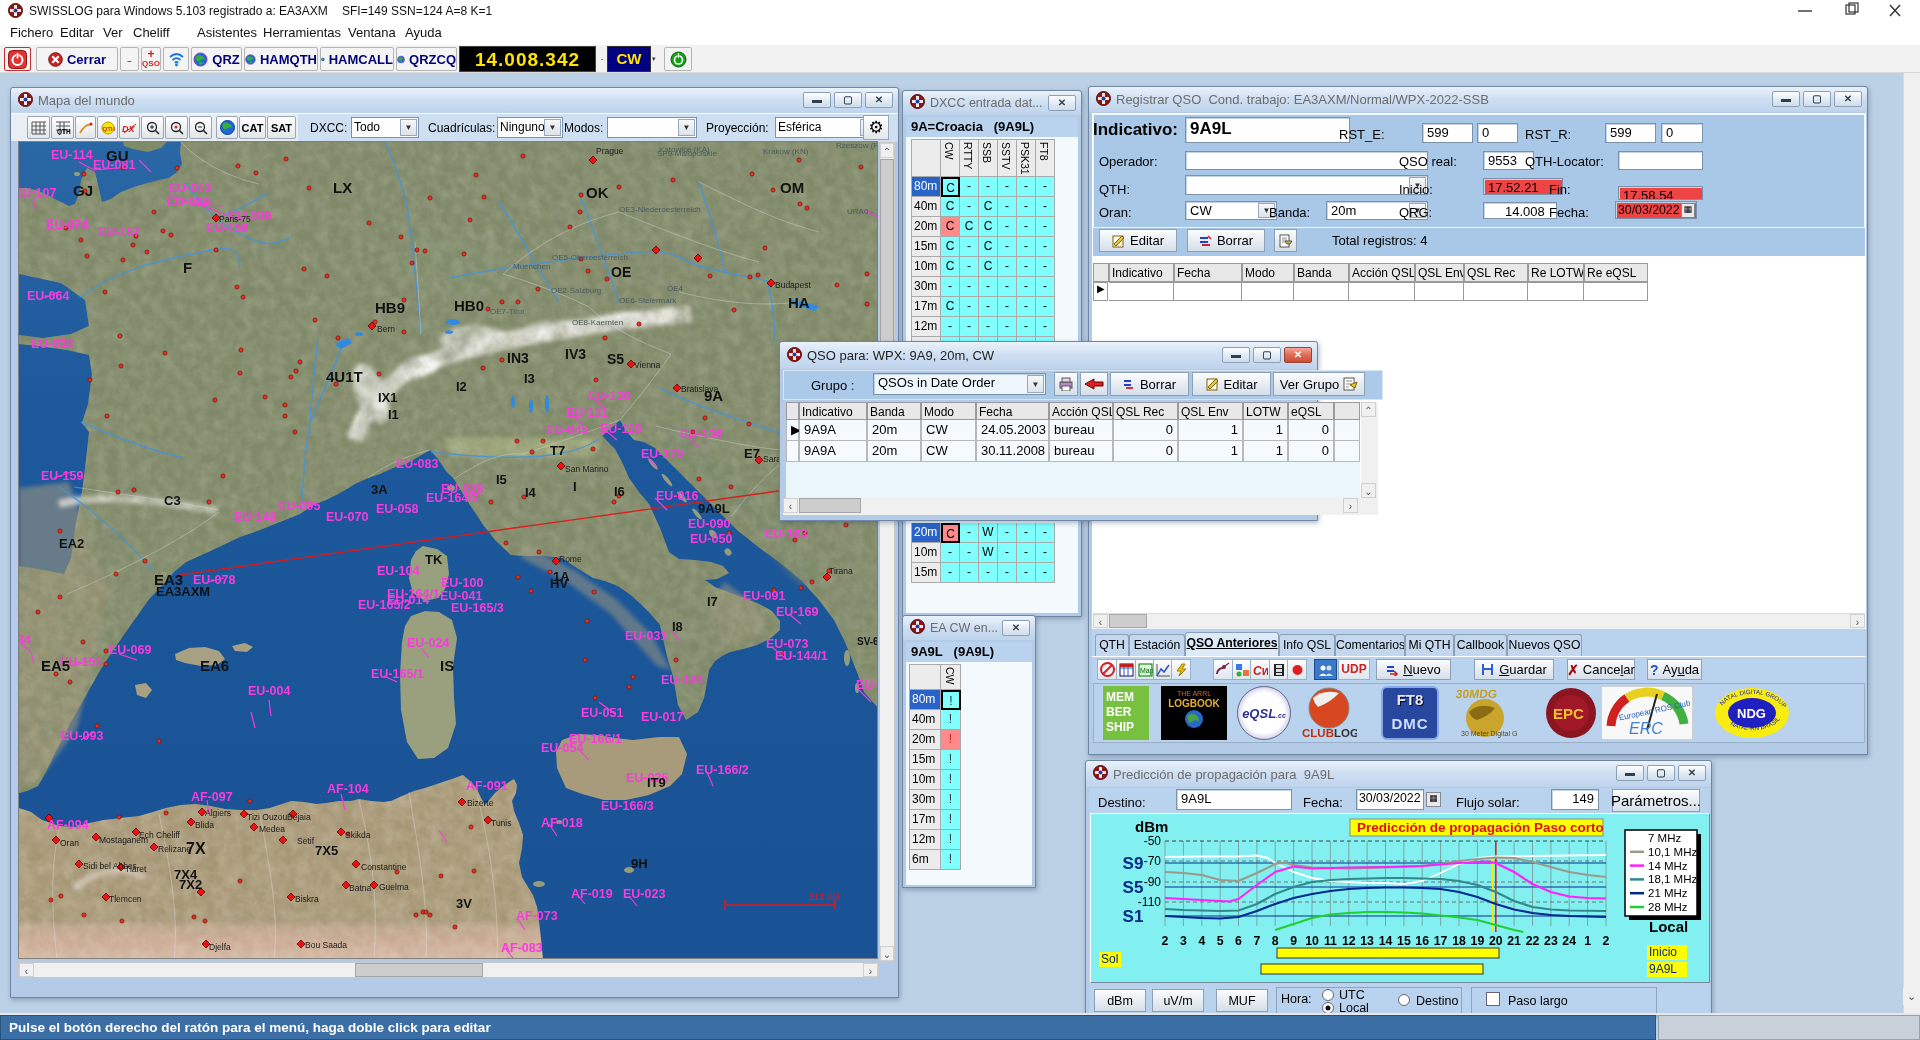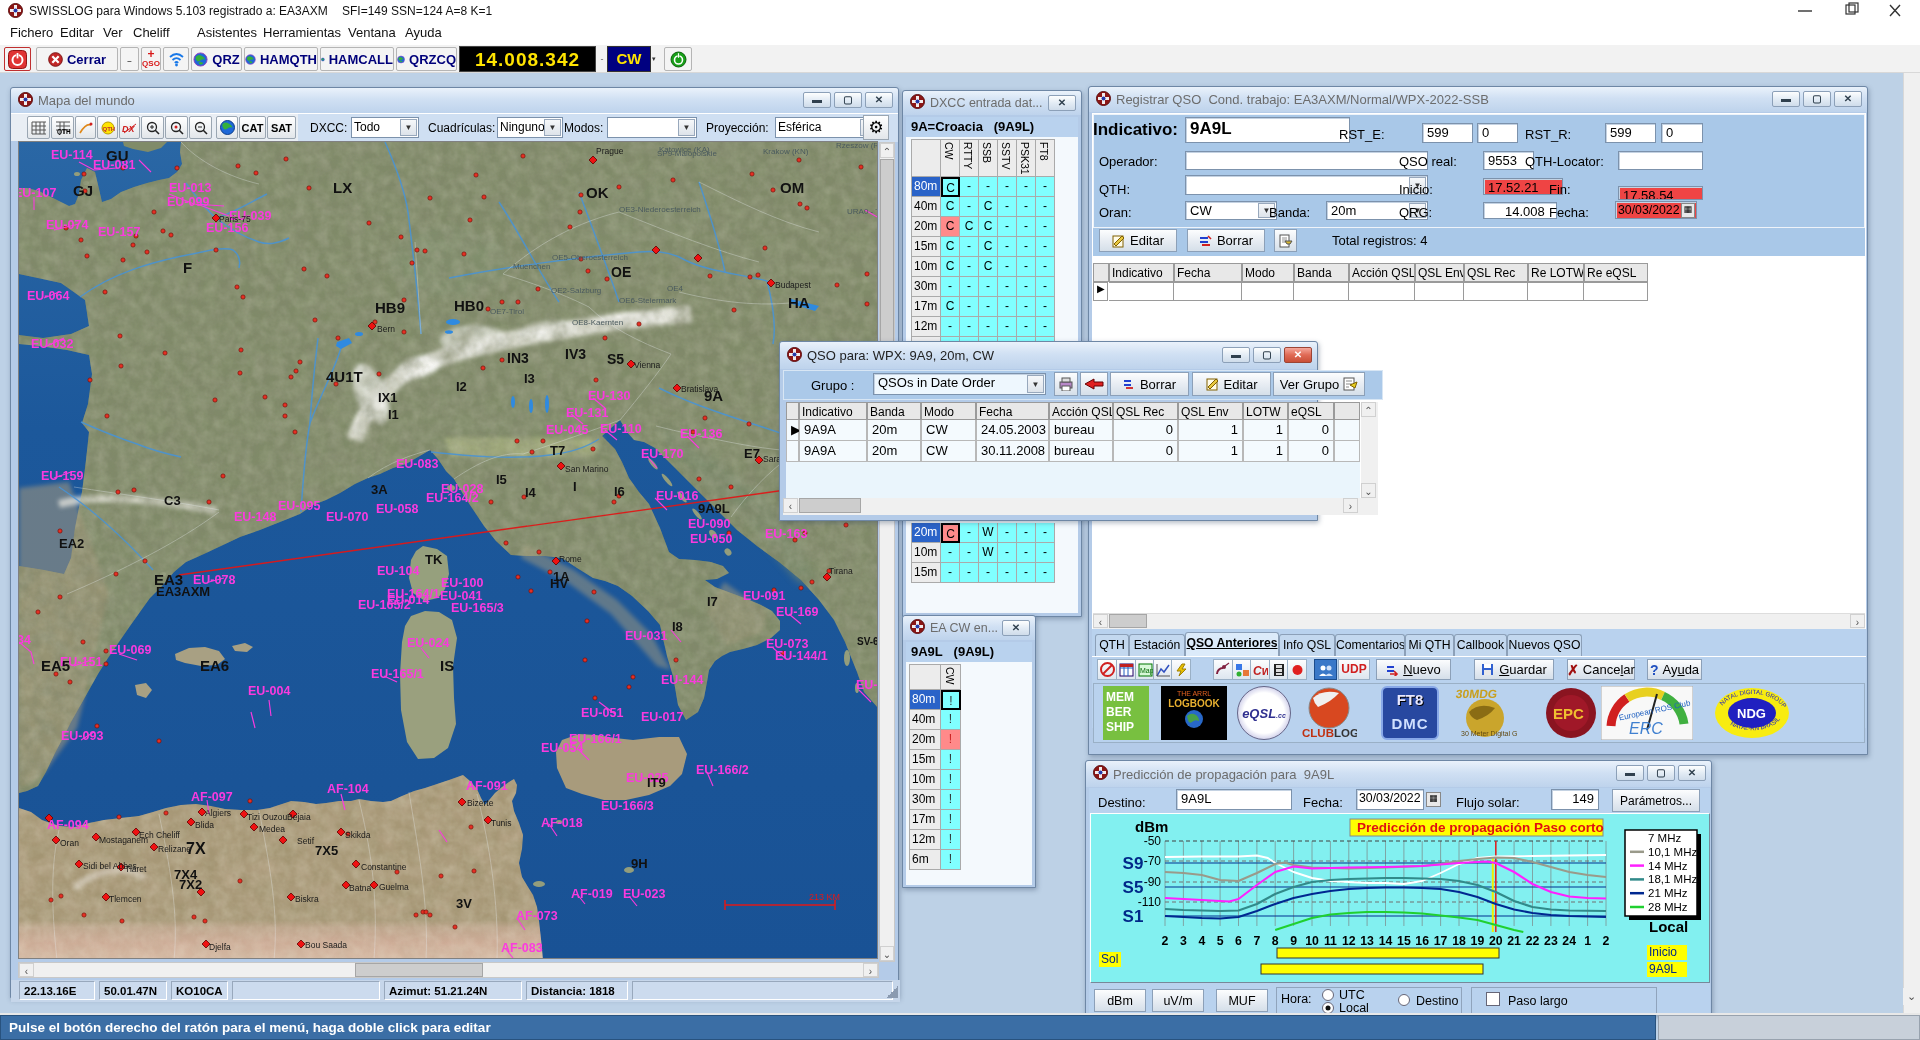--- a/index.html
+++ b/index.html
@@ -766,30 +766,20 @@
 <div class="abs sb" style="left:868px;top:54px;width:16px;height:820px;border:1px solid #c8c8c8">
       <div class="sbarrow" style="left:0;top:0;width:14px;height:15px">⌃</div>
       <div class="sbarrow" style="left:0;bottom:0;width:14px;height:15px">⌄</div>
       <div class="sbthumb" style="left:0;top:16px;width:14px;height:216px"></div>
     </div>
 <div class="abs sb" style="left:7px;top:874px;width:861px;height:16px;border:1px solid #c8c8c8">
       <div class="sbarrow" style="left:0;top:0;width:15px;height:14px">‹</div>
       <div class="sbarrow" style="right:0;top:0;width:15px;height:14px">›</div>
       <div class="sbthumb" style="left:336px;top:0;width:128px;height:14px"></div>
     </div>
-<div class="abs" style="left:0;top:892px;width:889px;height:22px;background:#c6d6ea">
-<div class="abs" style="left:8px;top:1px;width:76px;height:19px;background:#ccdbee;border:1px solid #98a8bc;border-right-color:#fff;border-bottom-color:#fff;font-size:11.5px;font-weight:bold;padding:3px 4px;color:#000;white-space:nowrap;overflow:hidden">22.13.16E</div>
-<div class="abs" style="left:88px;top:1px;width:68px;height:19px;background:#ccdbee;border:1px solid #98a8bc;border-right-color:#fff;border-bottom-color:#fff;font-size:11.5px;font-weight:bold;padding:3px 4px;color:#000;white-space:nowrap;overflow:hidden">50.01.47N</div>
-<div class="abs" style="left:160px;top:1px;width:57px;height:19px;background:#ccdbee;border:1px solid #98a8bc;border-right-color:#fff;border-bottom-color:#fff;font-size:11.5px;font-weight:bold;padding:3px 4px;color:#000;white-space:nowrap;overflow:hidden">KO10CA</div>
-<div class="abs" style="left:221px;top:1px;width:148px;height:19px;background:#ccdbee;border:1px solid #98a8bc;border-right-color:#fff;border-bottom-color:#fff;font-size:11.5px;font-weight:bold;padding:3px 4px;color:#000;white-space:nowrap;overflow:hidden"></div>
-<div class="abs" style="left:373px;top:1px;width:138px;height:19px;background:#ccdbee;border:1px solid #98a8bc;border-right-color:#fff;border-bottom-color:#fff;font-size:11.5px;font-weight:bold;padding:3px 4px;color:#000;white-space:nowrap;overflow:hidden">Azimut: 51.21.24N</div>
-<div class="abs" style="left:515px;top:1px;width:102px;height:19px;background:#ccdbee;border:1px solid #98a8bc;border-right-color:#fff;border-bottom-color:#fff;font-size:11.5px;font-weight:bold;padding:3px 4px;color:#000;white-space:nowrap;overflow:hidden">Distancia: 1818</div>
-<div class="abs" style="left:621px;top:1px;width:261px;height:19px;background:#ccdbee;border:1px solid #98a8bc;border-right-color:#fff;border-bottom-color:#fff;font-size:11.5px;font-weight:bold;padding:3px 4px;color:#000;white-space:nowrap;overflow:hidden"></div>
-<div class="abs" style="right:2px;top:6px;width:12px;height:12px;background:linear-gradient(135deg,transparent 50%,#8a9ab0 50%)"></div>
-</div>
 </div>
 <div class="win" style="left:902px;top:90px;width:180px;height:527px">
 <div class="wtitle" style="height:24px">
       <span class="ico"><svg width="15" height="15" viewBox="0 0 15 15">
           <circle cx="7.5" cy="7.5" r="7" fill="#8c1616" stroke="#5d0f0f"></circle>
           <rect x="6" y="2" width="3" height="11" fill="#f2ecec"></rect>
           <rect x="2" y="6" width="11" height="3" fill="#f2ecec"></rect>
           <circle cx="7.5" cy="7.5" r="2" fill="#2438a8"></circle>
         </svg></span>
       <span style="font-size:12.5px">DXCC entrada dat...</span>
@@ -1192,21 +1182,21 @@
         <div class="wbtn">✕</div>
       </div></div>
 <div class="abs" style="left:3px;top:27px;width:621px;height:225px;background:#b9d2ee"></div>
 <div class="flabel" style="left:12px;top:34px">Destino:</div>
 <div class="ffield" style="left:90px;top:28px;width:116px;height:21px">9A9L</div>
 <div class="flabel" style="left:217px;top:34px">Fecha:</div>
 <div class="ffield" style="left:270px;top:28px;width:68px;height:21px;font-size:12.3px;padding:1px 2px">30/03/2022</div>
 <div class="abs" style="left:340px;top:31px;width:15px;height:15px;background:#e8e8e8;border:1px solid #888;font-size:9px;text-align:center">▦</div>
 <div class="flabel" style="left:370px;top:34px">Flujo solar:</div>
 <div class="ffield" style="left:465px;top:28px;width:48px;height:21px;text-align:right">149</div>
-<div class="btn3d" style="left:526px;top:28px;width:88px;height:23px;font-size:12px">Parámetros...</div>
+<div class="btn3d" style="left:526px;top:28px;width:88px;height:23px;font-size:15px">Parámetros...</div>
 <div class="abs" style="left:4px;top:52px;width:620px;height:170px;border:1px solid #fff;border-right-color:#789;border-bottom-color:#789">
       <svg width="618" height="168" style="position:absolute;left:0;top:0" xmlns="http://www.w3.org/2000/svg">
         <rect x="0" y="0" width="618" height="168" fill="#82f0f0"></rect>
         <text x="44" y="18" font-size="15" font-weight="bold" fill="#000" font-family="Liberation Sans, sans-serif">dBm</text>
         <rect x="259" y="5" width="253" height="17" fill="#ffff00" stroke="#888"></rect>
         <text x="266" y="18" font-size="13.5" font-weight="bold" fill="#e01010" font-family="Liberation Sans, sans-serif">Predicción de propagación Paso corto</text>
         <line x1="74.0" y1="27" x2="74.0" y2="112" stroke="#7e9c9c" stroke-width="0.9"></line>
         <line x1="92.4" y1="27" x2="92.4" y2="112" stroke="#7e9c9c" stroke-width="0.9"></line>
         <line x1="110.8" y1="27" x2="110.8" y2="112" stroke="#7e9c9c" stroke-width="0.9"></line>
         <line x1="129.1" y1="27" x2="129.1" y2="112" stroke="#7e9c9c" stroke-width="0.9"></line>

